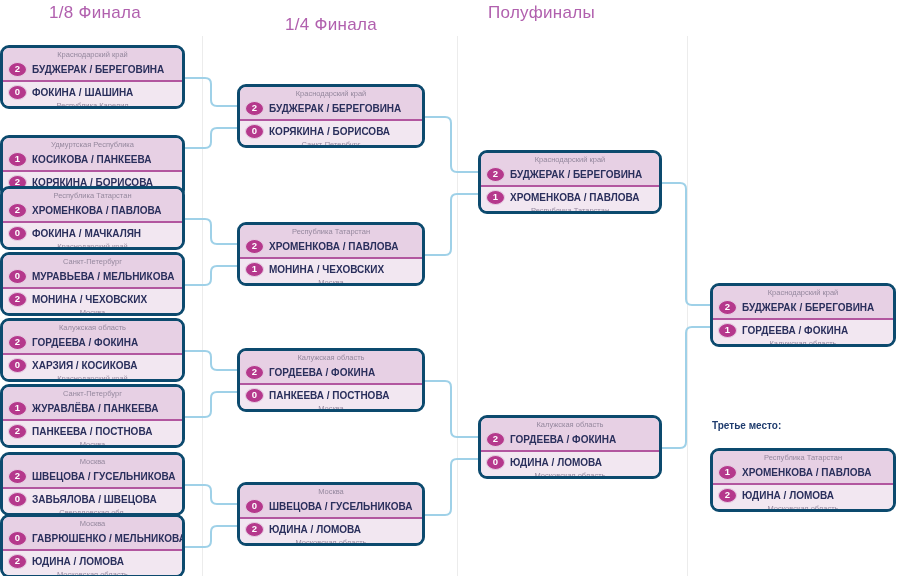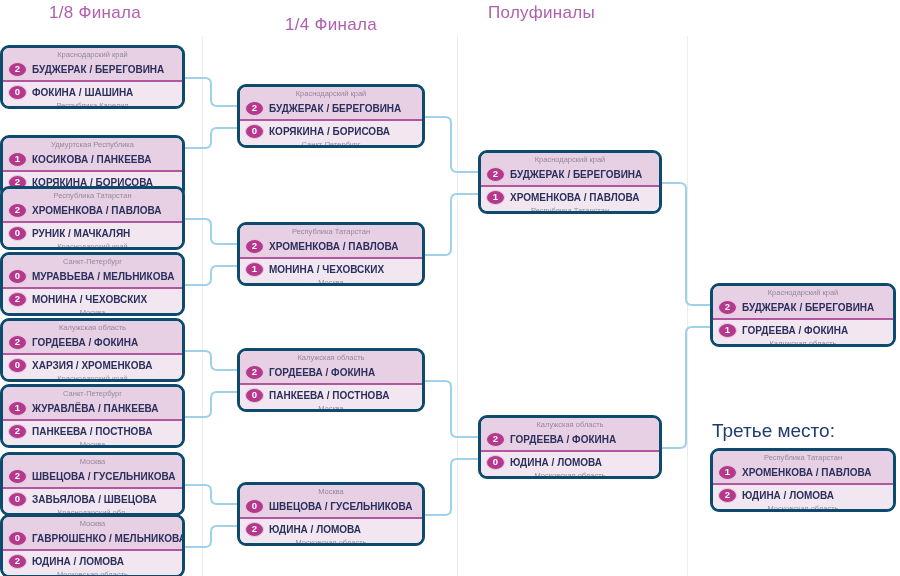--- a/index.html
+++ b/index.html
@@ -25,21 +25,21 @@
   .region{font-size:7.5px;line-height:10px;color:#95889e;text-align:center;
           white-space:nowrap;overflow:hidden;}
   .trow{display:flex;align-items:center;gap:5px;padding-left:5px;height:18px;}
   .badge{
     min-width:17px;height:13px;border-radius:50%;background:#b5388c;border:1.5px solid #e6cce2;
     color:#fff;font-size:9.5px;font-weight:bold;display:flex;align-items:center;justify-content:center;
     box-sizing:content-box;line-height:1;
   }
   .tname{font-size:10px;font-weight:bold;color:#2a2f5c;white-space:nowrap;}
   .third-title{
-    position:absolute;left:712px;top:420px;font-size:19px;font-weight:normal;color:#1f3c6e;
+    position:absolute;left:712px;top:420px;font-size:10px;font-weight:bold;color:#1f3c6e;
   }
 </style>
 </head>
 <body>
 
 <div class="canvas">
 
   <div class="col-header" style="left:5px;width:180px;">1/8 Финала</div>
   <div class="col-header" style="left:237px;width:188px;margin-top:12px;">1/4 Финала</div>
   <div class="col-header" style="left:444px;width:195px;">Полуфиналы</div>
@@ -107,21 +107,21 @@
       <div class="region">Республика Татарстан</div>
       <div class="trow">
         <span class="badge">2</span>
         <span class="tname">ХРОМЕНКОВА / ПАВЛОВА</span>
       </div>
     </div>
     <div class="divider"></div>
     <div class="sec sec-bottom">
       <div class="trow">
         <span class="badge">0</span>
-        <span class="tname">РУНИК / МАЧКАЛЯН</span>
+        <span class="tname">ФОКИНА / МАЧКАЛЯН</span>
       </div>
       <div class="region">Краснодарский край</div>
     </div>
   </div>
       <div class="match" style="left: 0px; top: 252px; width: 185px; height: 64px;">
     <div class="sec sec-top">
       <div class="region">Санкт-Петербург</div>
       <div class="trow">
         <span class="badge">0</span>
         <span class="tname">МУРАВЬЕВА / МЕЛЬНИКОВА</span>
@@ -141,21 +141,21 @@
       <div class="region">Калужская область</div>
       <div class="trow">
         <span class="badge">2</span>
         <span class="tname">ГОРДЕЕВА / ФОКИНА</span>
       </div>
     </div>
     <div class="divider"></div>
     <div class="sec sec-bottom">
       <div class="trow">
         <span class="badge">0</span>
-        <span class="tname">ХАРЗИЯ / ХРОМЕНКОВА</span>
+        <span class="tname">ХАРЗИЯ / КОСИКОВА</span>
       </div>
       <div class="region">Краснодарский край</div>
     </div>
   </div>
       <div class="match" style="left: 0px; top: 384px; width: 185px; height: 64px;">
     <div class="sec sec-top">
       <div class="region">Санкт-Петербург</div>
       <div class="trow">
         <span class="badge">1</span>
         <span class="tname">ЖУРАВЛЁВА / ПАНКЕЕВА</span>
@@ -177,21 +177,21 @@
         <span class="badge">2</span>
         <span class="tname">ШВЕЦОВА / ГУСЕЛЬНИКОВА</span>
       </div>
     </div>
     <div class="divider"></div>
     <div class="sec sec-bottom">
       <div class="trow">
         <span class="badge">0</span>
         <span class="tname">ЗАВЬЯЛОВА / ШВЕЦОВА</span>
       </div>
-      <div class="region">Краснодарский обл.</div>
+      <div class="region">Свердловская обл.</div>
     </div>
   </div>
       <div class="match" style="left: 0px; top: 514px; width: 185px; height: 64px;">
     <div class="sec sec-top">
       <div class="region">Москва</div>
       <div class="trow">
         <span class="badge">0</span>
         <span class="tname">ГАВРЮШЕНКО / МЕЛЬНИКОВА</span>
       </div>
     </div>

